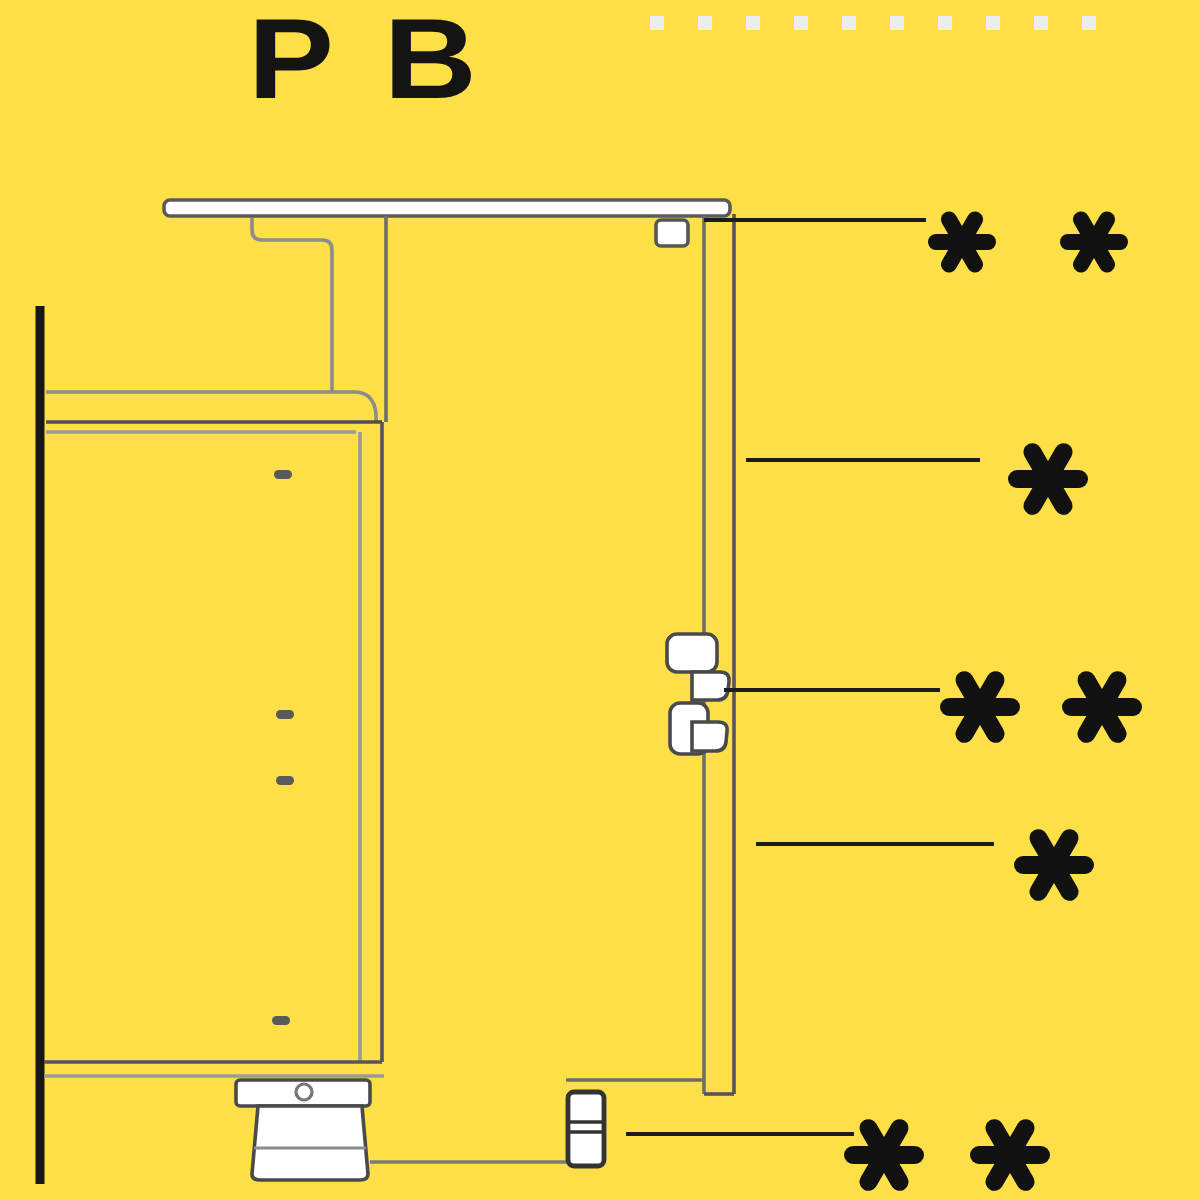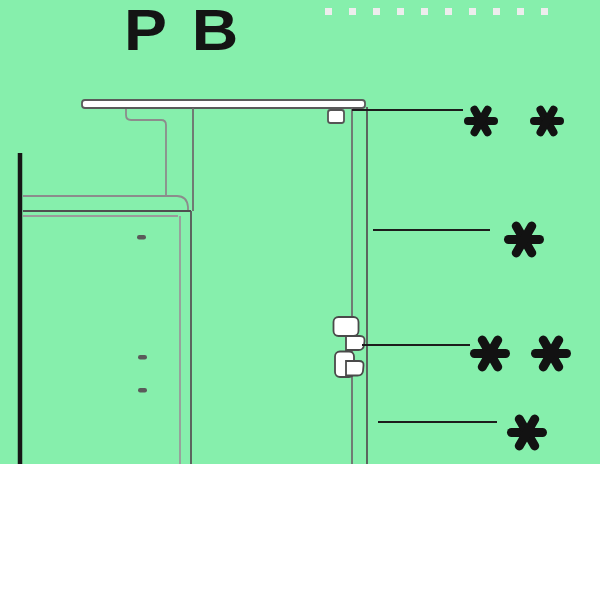--- a/index.html
+++ b/index.html
@@ -1,17 +1,17 @@
 <!DOCTYPE html>
 <html><head>
 <meta charset="utf-8">
 <style>
   html,body { margin:0; padding:0; background:#fff; }
   .stage {
-    position:relative; width:600px; height:464px; background:#86efac;
+    position:relative; width:600px; height:600px; background:#fde047;
     overflow:hidden; font-family:"Liberation Sans", sans-serif;
   }
   
   .title {
     position:absolute; left:124px; top:2px;
     font-size:57px; font-weight:bold; color:#141414;
     letter-spacing:22px; transform:scaleX(1.13); transform-origin:left top;
     line-height:1; white-space:nowrap;
   }
   

